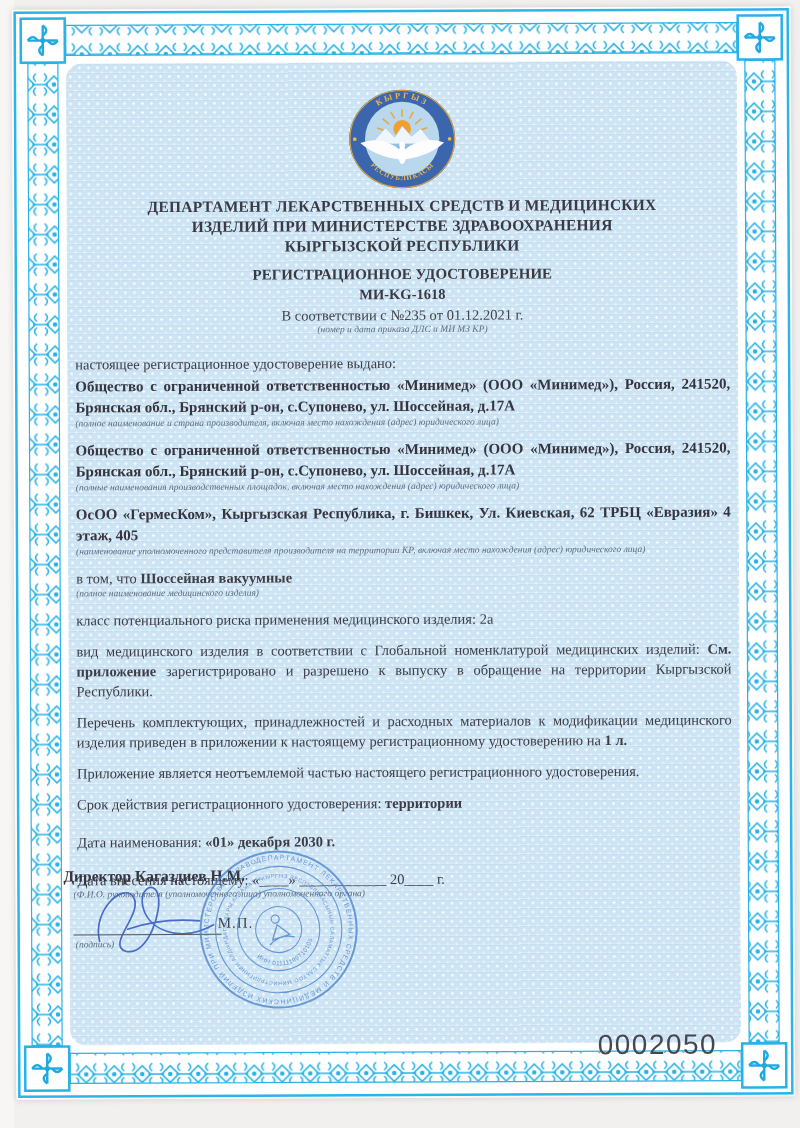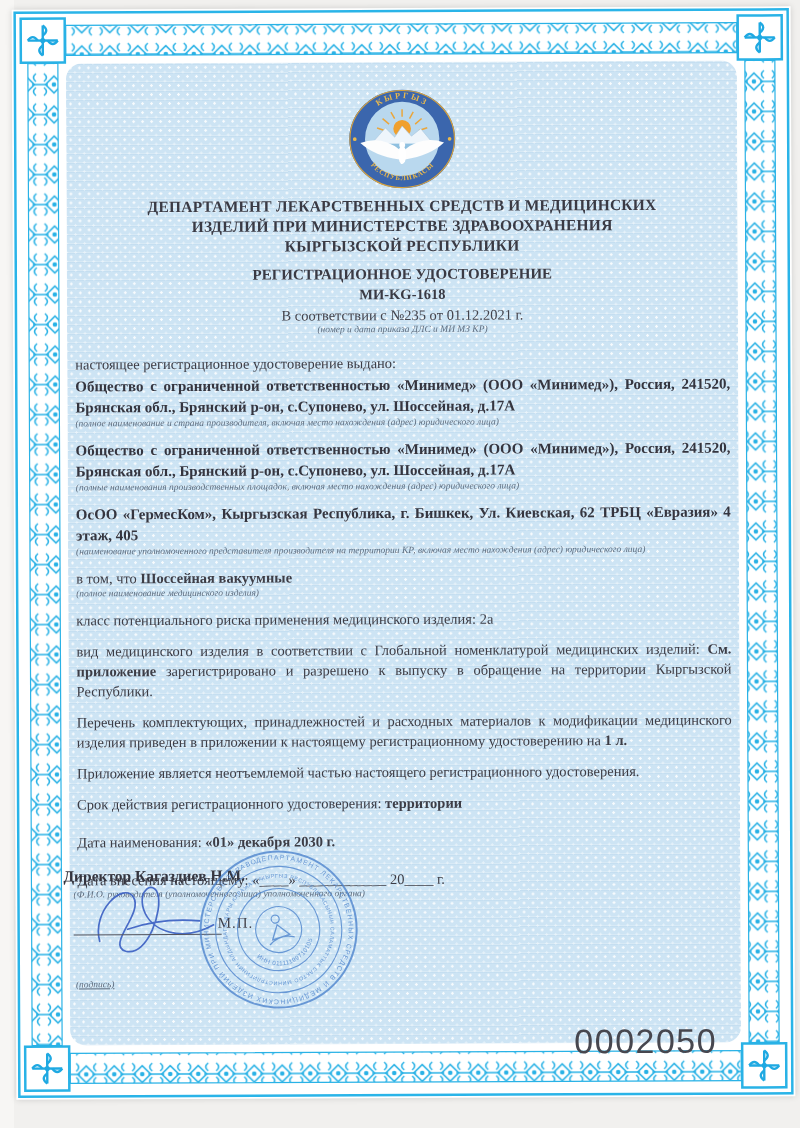--- a/index.html
+++ b/index.html
@@ -38,27 +38,27 @@
   .fine.center{text-align:center;}
   .p{font-size:14.5px;line-height:20px;text-align:justify;color:#3d3d46;}
   .p.b{font-weight:bold;font-size:15px;line-height:21px;color:#35353f;}
   .mt-lg{margin-top:18px;}
   .mt-md{margin-top:11px;}
   .mt-sm{margin-top:2px;}
   .sig-cluster{position:absolute;z-index:3;}
   .director{left:48px;top:858px;font-weight:bold;font-size:15.5px;color:#35353f;}
   .fio-note{left:58px;top:880px;}
   .sig-line{left:58px;top:925px;width:148px;height:0;border-bottom:1.2px solid #55555e;}
-  .sig-caption{left:60px;top:970px;text-decoration:underline;}
+  .sig-caption{left:60px;top:930px;}
   .mp{left:202px;top:906px;font-size:15px;letter-spacing:1px;color:#3f3f49;text-align:right;}
   .sig-svg{left:66px;top:860px;z-index:3;}
   .stamp-svg{left:178px;top:836px;z-index:4;}
   .serial{
     position:absolute;right:78px;bottom:36px;z-index:3;
-    font-family:"Liberation Sans", sans-serif;font-size:34px;
+    font-family:"Liberation Sans", sans-serif;font-size:28px;
     color:#47474f;letter-spacing:1.5px;
   }
 </style>
 </head>
 <body>
 
 <div class="certificate">
 
   <svg class="border-svg" width="779" height="1090" viewBox="0 0 779 1090">
     <defs>

